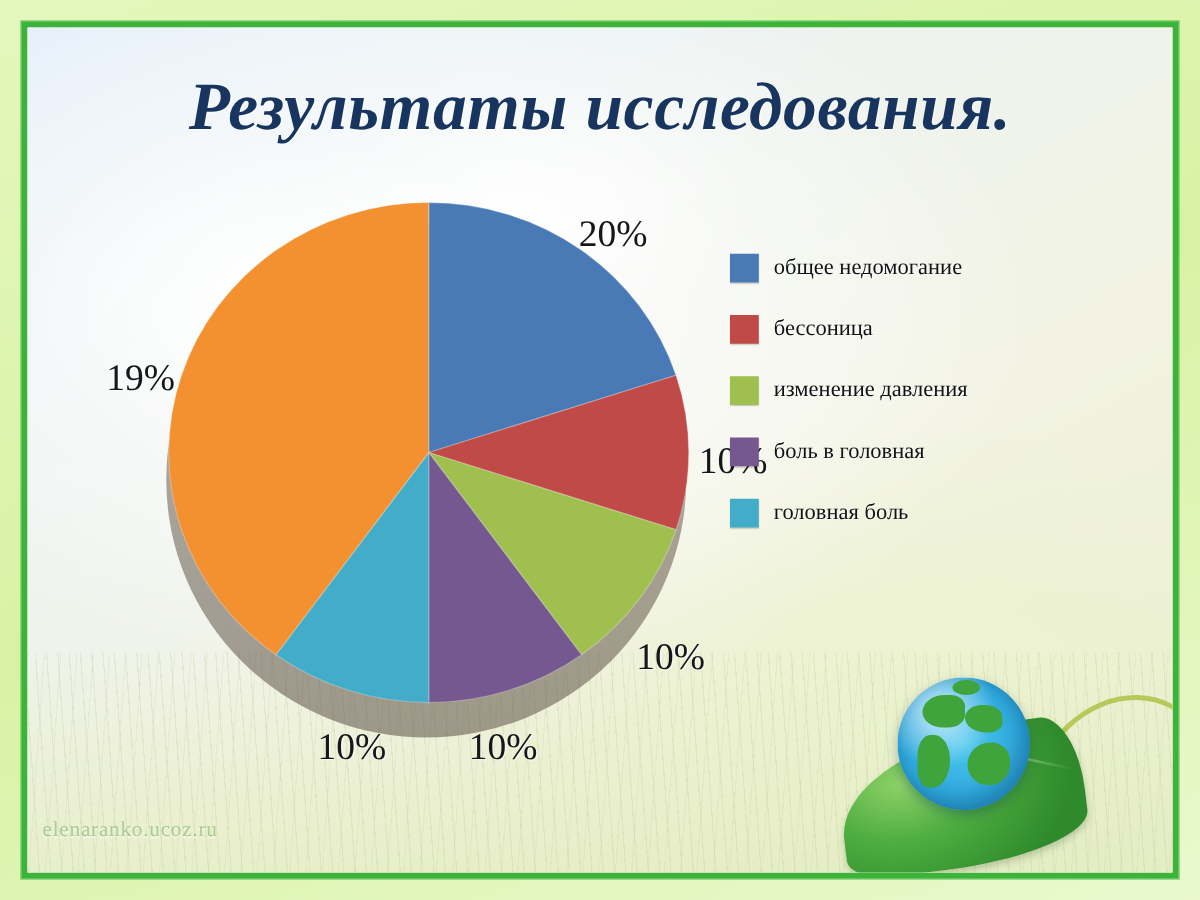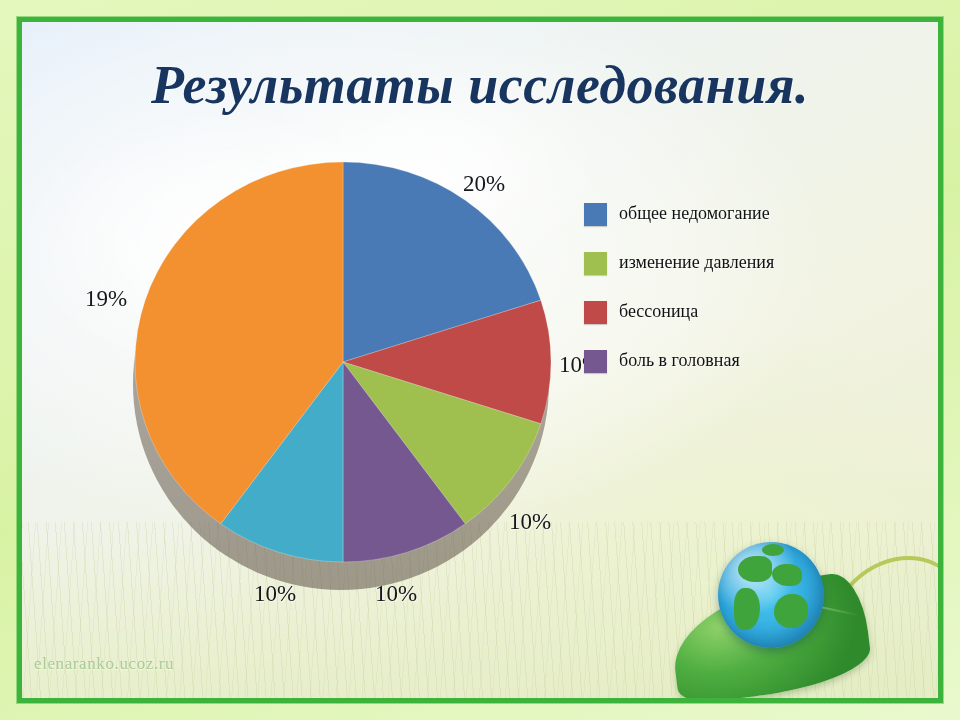--- a/index.html
+++ b/index.html
@@ -62,21 +62,21 @@
   .pie-depth{
     position:absolute;left:0;top:18px;width:416px;height:412px;border-radius:50%;
     background:linear-gradient(to bottom,#7a6a58 0%,#5c5147 100%);
     opacity:.55;filter:blur(.4px);
   }
   .pie-svg{position:absolute;left:0;top:0;}
 
   .pct{
     position:absolute;
     font-family:"Liberation Serif", serif;
-    font-size:23px;color:#15171a;
+    font-size:30px;color:#15171a;
     text-shadow:1px 1px 1px rgba(255,255,255,.75);
     white-space:nowrap;
   }
   .pct-20{left:441px;top:149px;}
   .pct-40{left:63px;top:264px;}
   .pct-10a{left:537px;top:330px;}
   .pct-10b{left:487px;top:487px;}
   .pct-10c{left:232px;top:559px;}
   .pct-10d{left:353px;top:559px;}
 
@@ -169,30 +169,34 @@
     <div class="pct pct-10b">10%</div>
     <div class="pct pct-10c">10%</div>
     <div class="pct pct-10d">10%</div>
 
     <div class="legend">
       <div class="leg-row">
         <span class="leg-sw" style="background: rgb(74, 122, 181);"></span>
         <span class="leg-lbl">общее недомогание</span>
       </div>
       <div class="leg-row">
+        <span class="leg-sw" style="background: rgb(191, 74, 71);"></span>
+        <span class="leg-lbl">бессоница</span>
+      </div>
+      <div class="leg-row">
         <span class="leg-sw" style="background: rgb(159, 192, 78);"></span>
         <span class="leg-lbl">изменение давления</span>
       </div>
       <div class="leg-row">
-        <span class="leg-sw" style="background: rgb(191, 74, 71);"></span>
-        <span class="leg-lbl">бессоница</span>
-      </div>
-      <div class="leg-row">
         <span class="leg-sw" style="background: rgb(116, 88, 143);"></span>
         <span class="leg-lbl">боль в головная</span>
+      </div>
+      <div class="leg-row">
+        <span class="leg-sw" style="background: rgb(67, 172, 201);"></span>
+        <span class="leg-lbl">головная боль</span>
       </div>
     </div>
 
     <div class="art">
       <div class="stem"></div>
       <div class="leaf"></div>
       <div class="leaf-vein"></div>
       <div class="globe">
         <span class="cont c1"></span>
         <span class="cont c2"></span>

